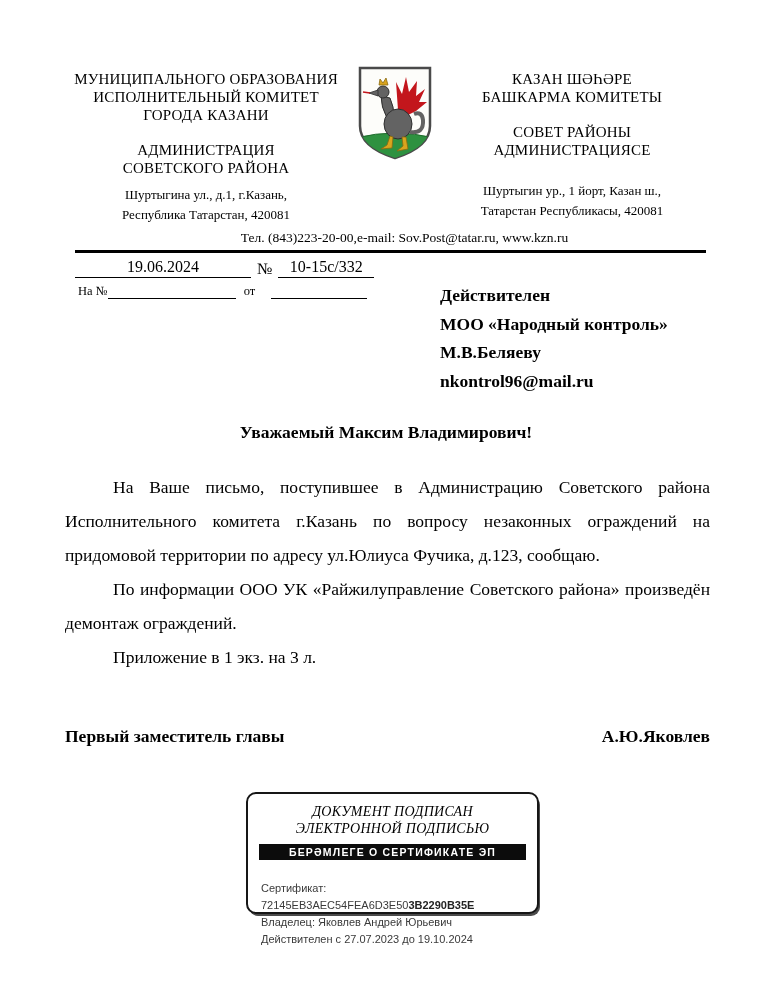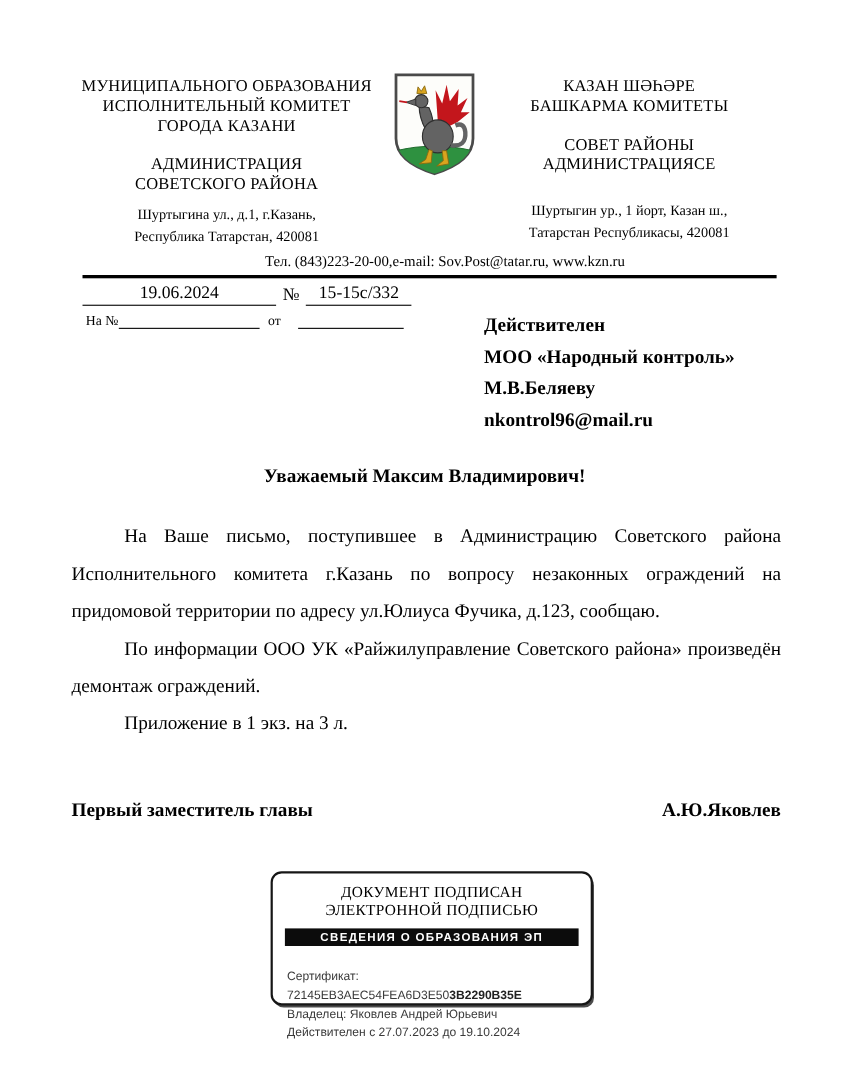--- a/index.html
+++ b/index.html
@@ -78,21 +78,21 @@
   }
 
   
   .stamp {
     position:absolute; left:246px; top:792px; width:293px; height:122px;
     border:2.5px solid #161616; border-radius:10px; background:#fff;
     box-shadow:2px 3px 0 -1px rgba(30,30,30,.8);
   }
   .stamp-title {
     margin-top:9px; text-align:center;
-    font-size:14px; line-height:17px; letter-spacing:.3px;
+    font-size:14px; line-height:17px; letter-spacing:.3px;font-style:italic;
   }
   .stamp-bar {
     margin:7px 11px 0 11px; height:16px; background:#0c0c0c;
     color:#fff; text-align:center;
     font-family:"Liberation Sans", "DejaVu Sans", sans-serif;
     font-weight:bold; font-size:10.5px; line-height:16px; letter-spacing:1.2px;
   }
   .stamp-details {
     margin:20px 0 0 13px;
     font-family:"Liberation Sans", "DejaVu Sans", sans-serif;
@@ -154,21 +154,21 @@
     <div class="lh-addr">
       <div>Шуртыгин ур., 1 йорт, Казан ш.,</div>
       <div>Татарстан Республикасы, 420081</div>
     </div>
   </div>
 
   <div class="contact-line">Тел. (843)223-20-00,e-mail: Sov.Post@tatar.ru, www.kzn.ru</div>
   <div class="top-rule"></div>
 
   <div class="ref-row">
-    <span class="ref-underline ref-date">19.06.2024</span><span class="ref-no-sign">№</span><span class="ref-underline ref-num">15-15с/332</span>
+    <span class="ref-underline ref-date">19.06.2024</span><span class="ref-no-sign">№</span><span class="ref-underline ref-num">10-15с/332</span>
   </div>
 
   <div class="na-row">
     <span>На №</span><span class="na-line na-line-1"></span><span class="na-ot">от</span><span class="na-line na-line-2"></span>
   </div>
 
   <div class="recipient">
     <div>Действителен</div>
     <div>МОО «Народный контроль»</div>
     <div>М.В.Беляеву</div>
@@ -186,21 +186,21 @@
   <div class="sign-row">
     <span>Первый заместитель главы</span>
     <span>А.Ю.Яковлев</span>
   </div>
 
   <div class="stamp">
     <div class="stamp-title">
       <div>ДОКУМЕНТ ПОДПИСАН</div>
       <div>ЭЛЕКТРОННОЙ ПОДПИСЬЮ</div>
     </div>
-    <div class="stamp-bar">СВЕДЕНИЯ О ОБРАЗОВАНИЯ ЭП</div>
+    <div class="stamp-bar">БЕРӘМЛЕГЕ О СЕРТИФИКАТЕ ЭП</div>
     <div class="stamp-details">
       <div><span>Сертификат: </span><span>72145EB3AEC54FEA6D3E50</span><span class="bold-tail">3B2290B35E</span></div>
       <div>Владелец: Яковлев Андрей Юрьевич</div>
       <div>Действителен с 27.07.2023 до 19.10.2024</div>
     </div>
   </div>
 
 </div>
 
 </body></html>

